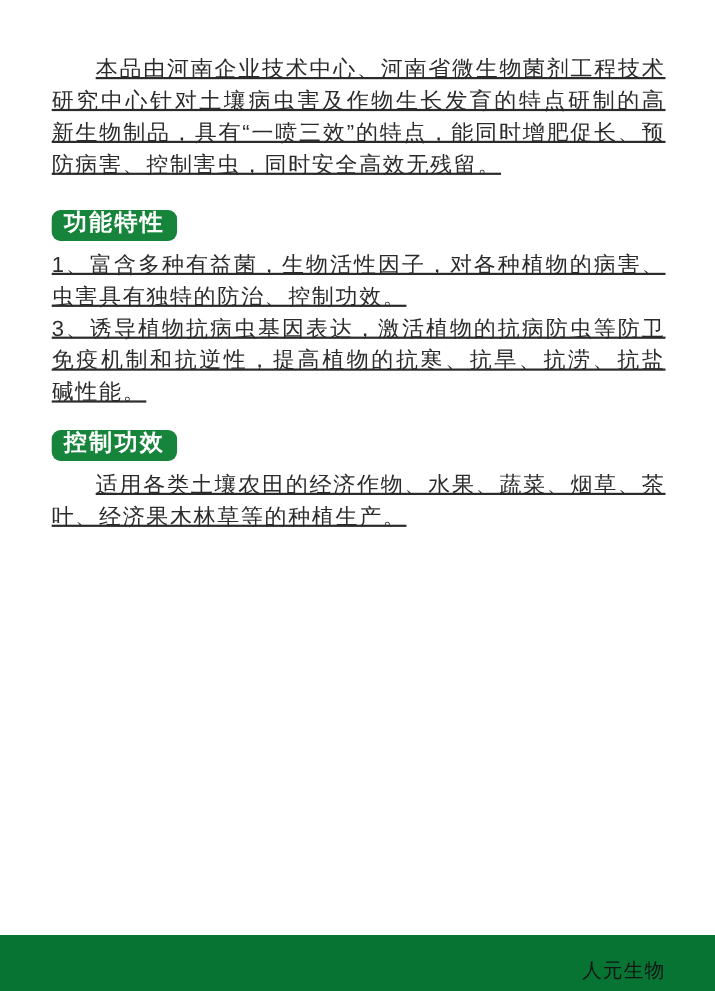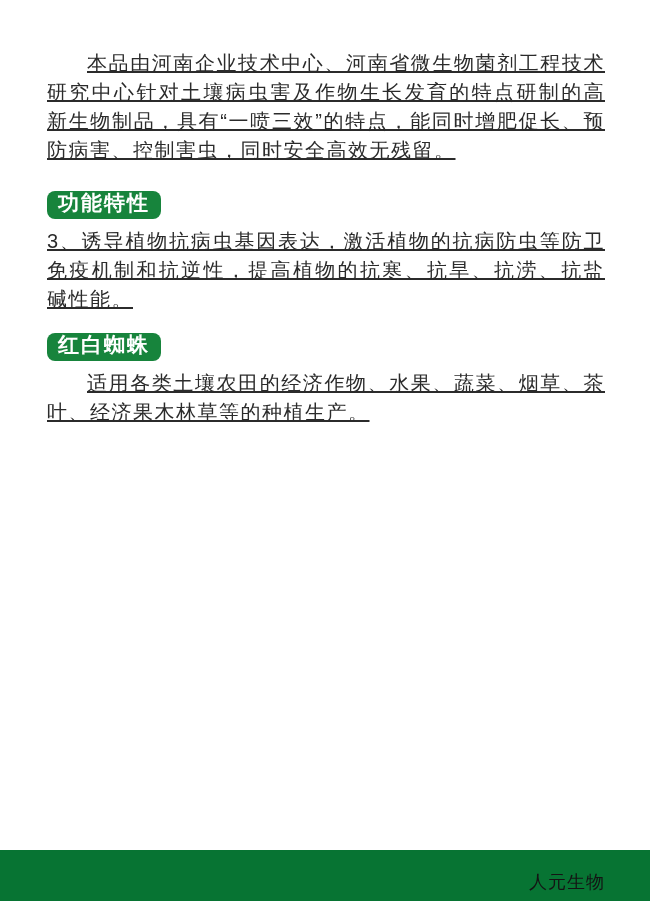--- a/index.html
+++ b/index.html
@@ -81,25 +81,26 @@
 
   <div class="content">
 
     <p class="para indent">本品由河南企业技术中心、河南省微生物菌剂工程技术研究中心针对土壤病虫害及作物生长发育的特点研制的高新生物制品，具有“一喷三效”的特点，能同时增肥促长、预防病害、控制害虫，同时安全高效无残留。</p>
 
     <div class="badge-wrap-1">
       <span class="badge">功能特性</span>
     </div>
 
     <div>
+      <p class="para">1、富含多种有益菌，生物活性因子，对各种植物的病害、虫害具有独特的防治、控制功效。</p>
       <p class="para">3、诱导植物抗病虫基因表达，激活植物的抗病防虫等防卫免疫机制和抗逆性，提高植物的抗寒、抗旱、抗涝、抗盐碱性能。</p>
     </div>
 
     <div class="badge-wrap-2">
-      <span class="badge">红白蜘蛛</span>
+      <span class="badge">控制功效</span>
     </div>
 
     <p class="para indent">适用各类土壤农田的经济作物、水果、蔬菜、烟草、茶叶、经济果木林草等的种植生产。</p>
 
   </div>
 
   <div class="footer">
     <span class="brand">人元生物</span>
   </div>
 

